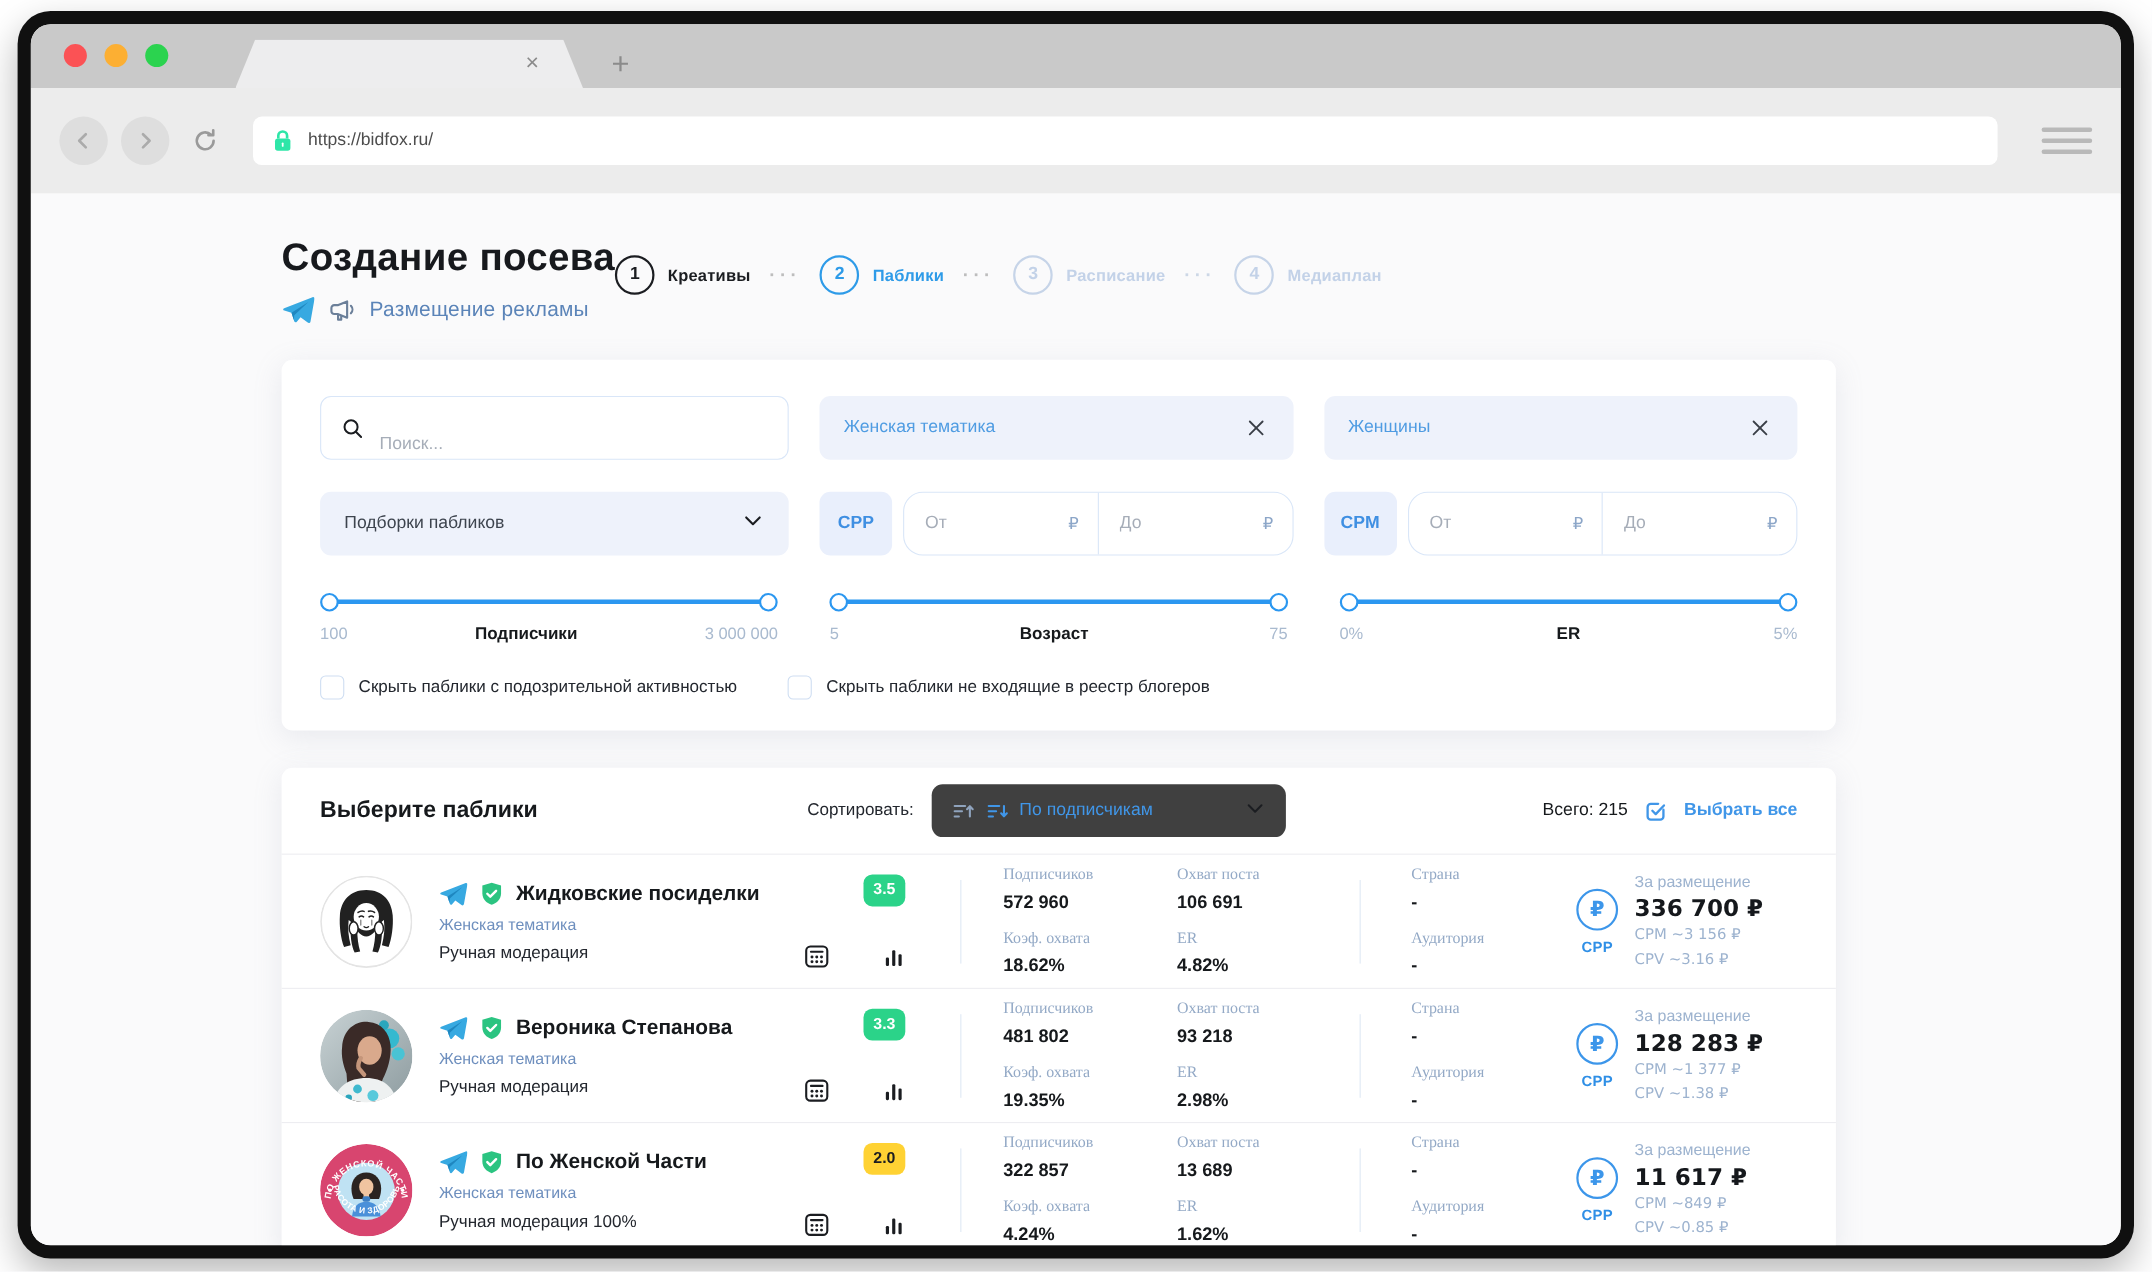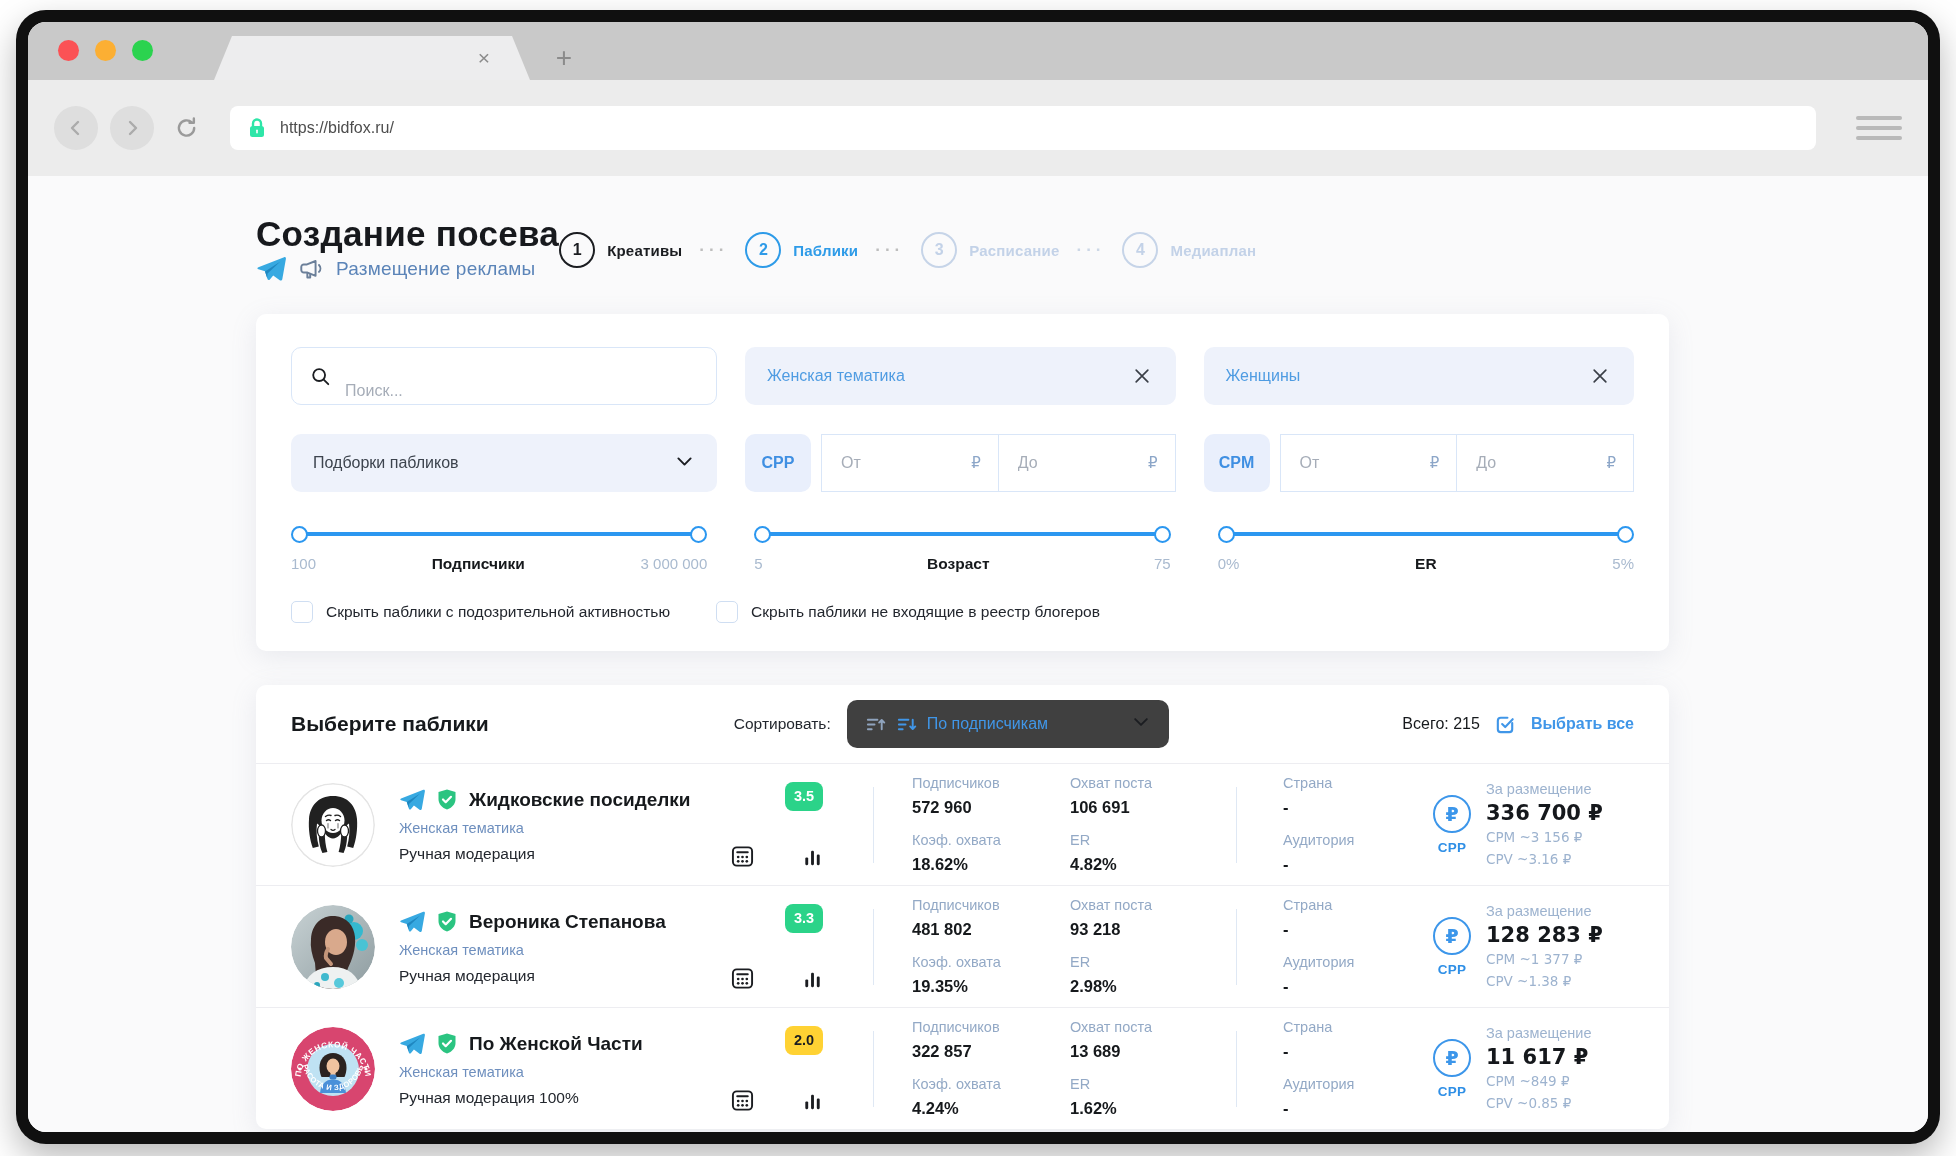--- a/index.html
+++ b/index.html
@@ -35,21 +35,21 @@
   .url-text { font-size:16px; color:#4d4d4d; }
   .hamburger { width:46px; height:44px; margin-left:28px; display:flex; flex-direction:column; justify-content:center; gap:6px; flex:none; }
   .hamburger span { display:block; height:4px; border-radius:2px; background:#b9b9b9; }
 
   
   .viewport { flex:1; background:#fafafb; overflow:hidden; }
   .content { margin-left:228px; width:1413px; }
 
   .page-header { display:flex; justify-content:flex-start; align-items:flex-start; padding-top:38px; }
   .page-title { font-size:35px; font-weight:bold; color:#17191d; letter-spacing:.3px; }
-  .subtitle { display:flex; align-items:center; gap:13px; }
+  .subtitle { display:flex; align-items:center; gap:13px; margin-top:13px; }
   .subtitle-text { color:#5b84b8; font-size:19px; font-weight:500; letter-spacing:.2px; }
 
   .stepper { display:flex; align-items:center; gap:17px; margin-top:18px; }
   .step { display:flex; align-items:center; gap:12px; cursor:default; }
   .step-circle { width:36px; height:36px; border-radius:50%; border:2px solid; display:flex; align-items:center; justify-content:center; font-size:16px; font-weight:bold; background:transparent; }
   .step-label { font-size:15px; font-weight:bold; letter-spacing:.2px; }
   .step.done .step-circle { border-color:#1b1d21; color:#1b1d21; }
   .step.done .step-label { color:#1b1d21; }
   .step.active .step-circle { border-color:#2e9be8; color:#2e9be8; }
   .step.active .step-label { color:#2e9be8; }
@@ -66,21 +66,21 @@
   .search-box input::placeholder { color:#a6adb8; }
   .chip { flex:1; height:58px; background:#eef2fb; border-radius:10px; display:flex; align-items:center; padding:0 22px; }
   .chip-label { color:#4f9ce2; font-size:16px; font-weight:500; }
   .chip-x { margin-left:auto; width:24px; height:24px; display:flex; align-items:center; justify-content:center; cursor:pointer; }
 
   .filter-row2 { display:flex; gap:28px; margin-top:29px; }
   .dropdown { width:426px; height:58px; background:#eef2fb; border-radius:10px; display:flex; align-items:center; padding:0 22px; color:#3d444e; font-size:16px; }
   .dd-chevron { margin-left:auto; }
   .price-group { flex:1; display:flex; gap:10px; }
   .rate-btn { width:66px; height:58px; background:#e9effc; border-radius:10px; display:flex; align-items:center; justify-content:center; color:#3f8fe2; font-weight:bold; font-size:16px; flex:none; }
-  .range-inputs { flex:1; height:58px; border:1px solid #d9e6f8; border-radius:0; background:#fff; display:flex; }
+  .range-inputs { flex:1; height:58px; border:1px solid #d9e6f8; border-radius:18px; background:#fff; display:flex; }
   .range-half { flex:1; display:flex; align-items:center; padding:0 17px; gap:8px; }
   .range-half + .range-half { border-left:1px solid #d9e6f8; }
   .range-half input { border:none; outline:none; width:100%; font-size:16px; color:#333; background:transparent; font-family:inherit; }
   .range-half input::placeholder { color:#a6adb8; }
   .currency { color:#8ca6c8; font-size:15px; flex:none; }
 
   .filter-row3 { display:flex; gap:47px; margin-top:34px; }
   .slider-col { flex:1; }
   .slider-track { position:relative; height:16px; }
   .track-line { position:absolute; left:8px; right:8px; top:6px; height:3.5px; background:#2b97f0; border-radius:2px; }
@@ -117,21 +117,21 @@
   .badge-col { width:92px; height:86px; display:flex; flex-direction:column; justify-content:space-between; align-items:flex-end; flex:none; }
   .badge { min-width:38px; height:29px; border-radius:8px; display:flex; align-items:center; justify-content:center; font-size:14.5px; font-weight:bold; padding:0 8px; }
   .badge-green { background:#2bd389; color:#ffffff; }
   .badge-yellow { background:#ffd233; color:#1b1d21; }
   .badge-icons { width:100%; display:flex; justify-content:space-between; align-items:flex-end; }
   .vdiv { width:1px; height:76px; background:#dfe8f4; flex:none; }
   .vd1 { margin-left:50px; margin-right:38px; }
   .vd2 { margin-left:34px; margin-right:46px; }
   .stats { display:flex; gap:26px; flex:none; }
   .stat-col { width:132px; display:flex; flex-direction:column; gap:15px; }
-  .stat-label { font-size:14.5px; color:#93a9c6; }
+  .stat-label { font-size:14.5px; color:#93a9c6;font-family:Liberation Serif, serif; }
   .stat-value { margin-top:7px; font-size:16.5px; font-weight:600; color:#16191c; }
   .geo-col { width:150px; display:flex; flex-direction:column; gap:15px; flex:none; }
   .price-block { margin-left:auto; display:flex; align-items:center; gap:15px; width:232px; flex:none; }
   .price-icon-col { display:flex; flex-direction:column; align-items:center; gap:7px; flex:none; }
   .rub-circle { width:38px; height:38px; border-radius:50%; border:2.5px solid #3c96ea; color:#3c96ea; display:flex; align-items:center; justify-content:center; font-size:19px; font-weight:bold; }
   .price-type { color:#2f8fe6; font-weight:bold; font-size:13.5px; letter-spacing:.3px; }
   .per-placement { font-size:14.5px; color:#9db3cf; }
   .price-value { font-size:21px; font-weight:bold; color:#15181c; margin-top:4px; }
   .price-sub { font-size:13.5px; color:#9db3cf; margin-top:4px; line-height:1.3; }
 </style>

